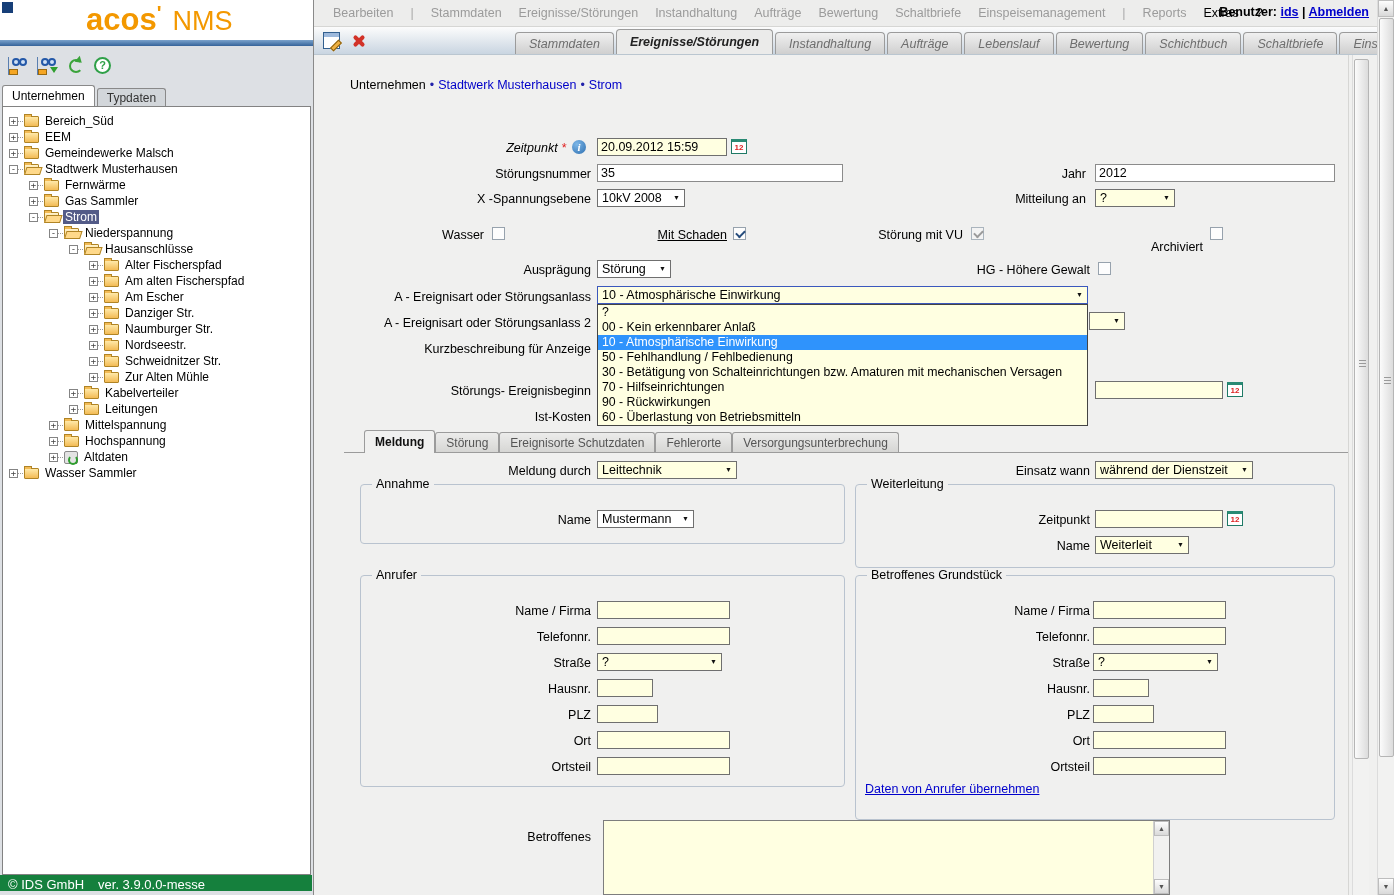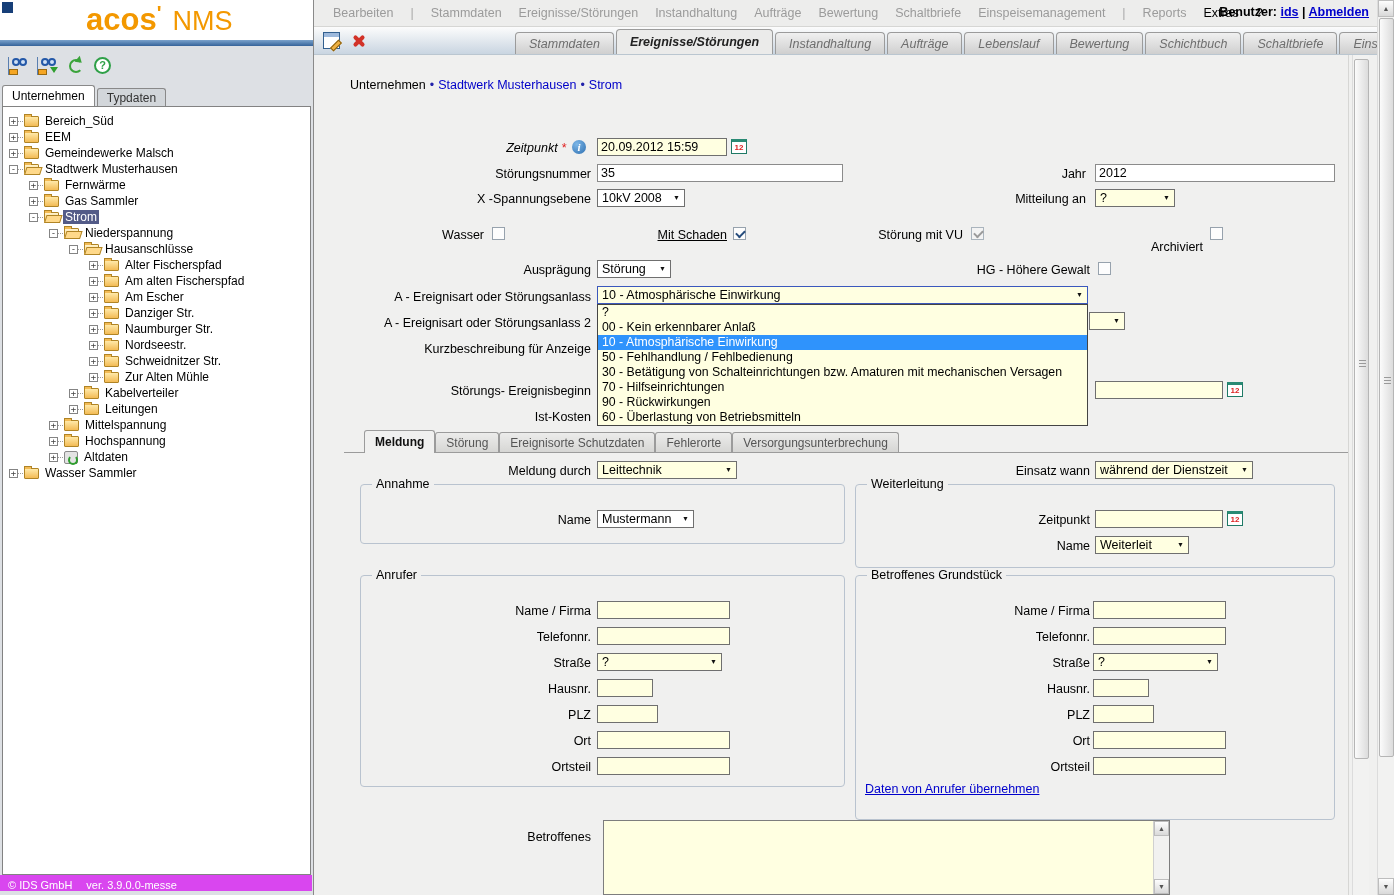--- a/index.html
+++ b/index.html
@@ -52,22 +52,22 @@
                      background:#f3bb55; border:1px solid #b08425; border-bottom:none; }
   .tfolder.open { background:linear-gradient(#fff3cd,#f7c968); }
   .tfolder.open::after { content:""; position:absolute; left:-1px; bottom:-1px; width:14px; height:6px;
                          background:#ffd98a; border:1px solid #b08425; transform:skewX(-18deg); transform-origin:bottom left; }
   .trecycle { width:14px; height:13px; margin:0 4px 0 1px; flex:none; background:#e3e3e3;
               border:1px solid #8a8a8a; border-radius:2px; position:relative; }
   .trecycle::after { content:""; position:absolute; left:3px; top:3px; width:6px; height:6px;
                      border:2px solid #2f9e2f; border-radius:50%; border-top-color:transparent; }
   .tlabel { font-size:12px; color:#000; padding:0 2px; white-space:nowrap; }
   .tlabel.sel { background:#535b88; color:#fff; }
-  .left-footer { position:absolute; left:0; right:1px; top:875px; height:16px; background:#d946ef;
-                 color:#fff; font-size:11px; line-height:20px; padding-left:8px; }
+  .left-footer { position:absolute; left:0; right:1px; top:875px; height:16px; background:#15803d;
+                 color:#fff; font-size:13px; line-height:20px; padding-left:8px; }
   .left-footer span { margin-right:14px; }
 
   
   .main { position:absolute; left:314px; top:0; width:1063px; height:895px; background:#f0f0ef; }
   .menubar { position:absolute; left:0; right:0; top:0; height:27px; background:#ededec;
              border-bottom:1px solid #d6d6d4; display:flex; align-items:center; padding-left:19px; gap:17px;
              font-size:12.5px; }
   .menu-item { color:#000; white-space:nowrap; }
   .menu-item.disabled { color:#9b9b9b; }
   .menu-sep { color:#aaa; }

